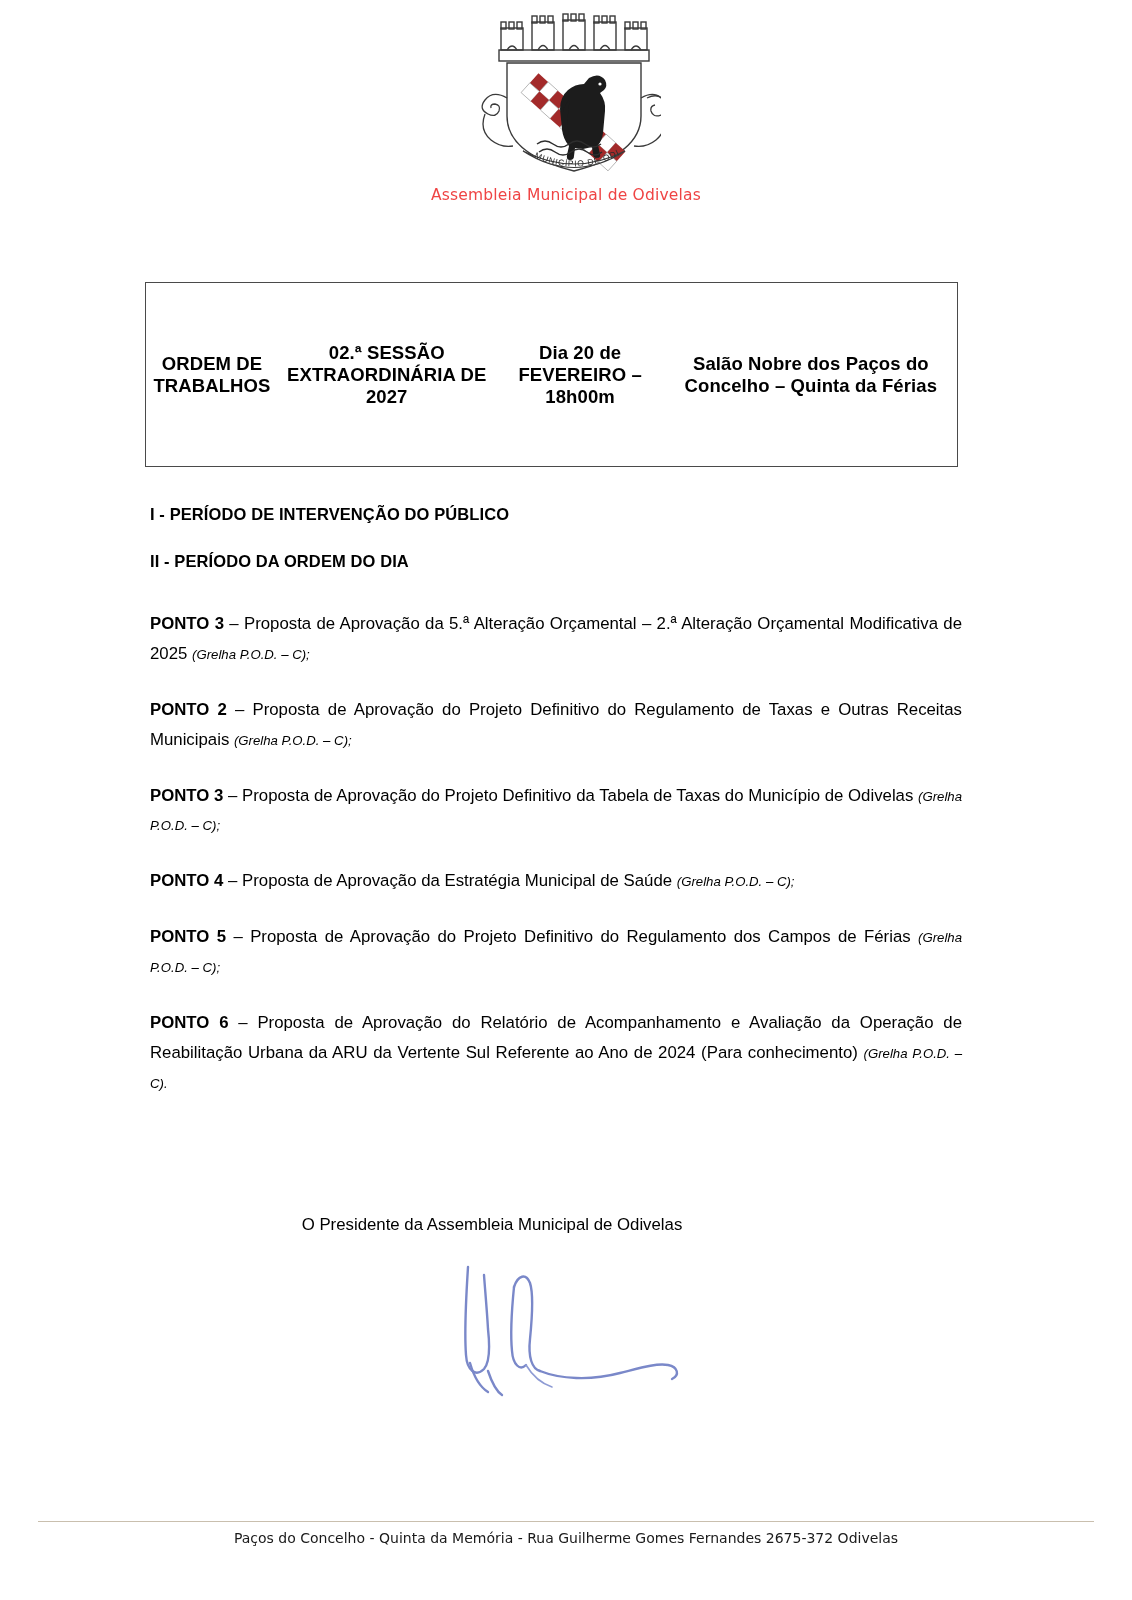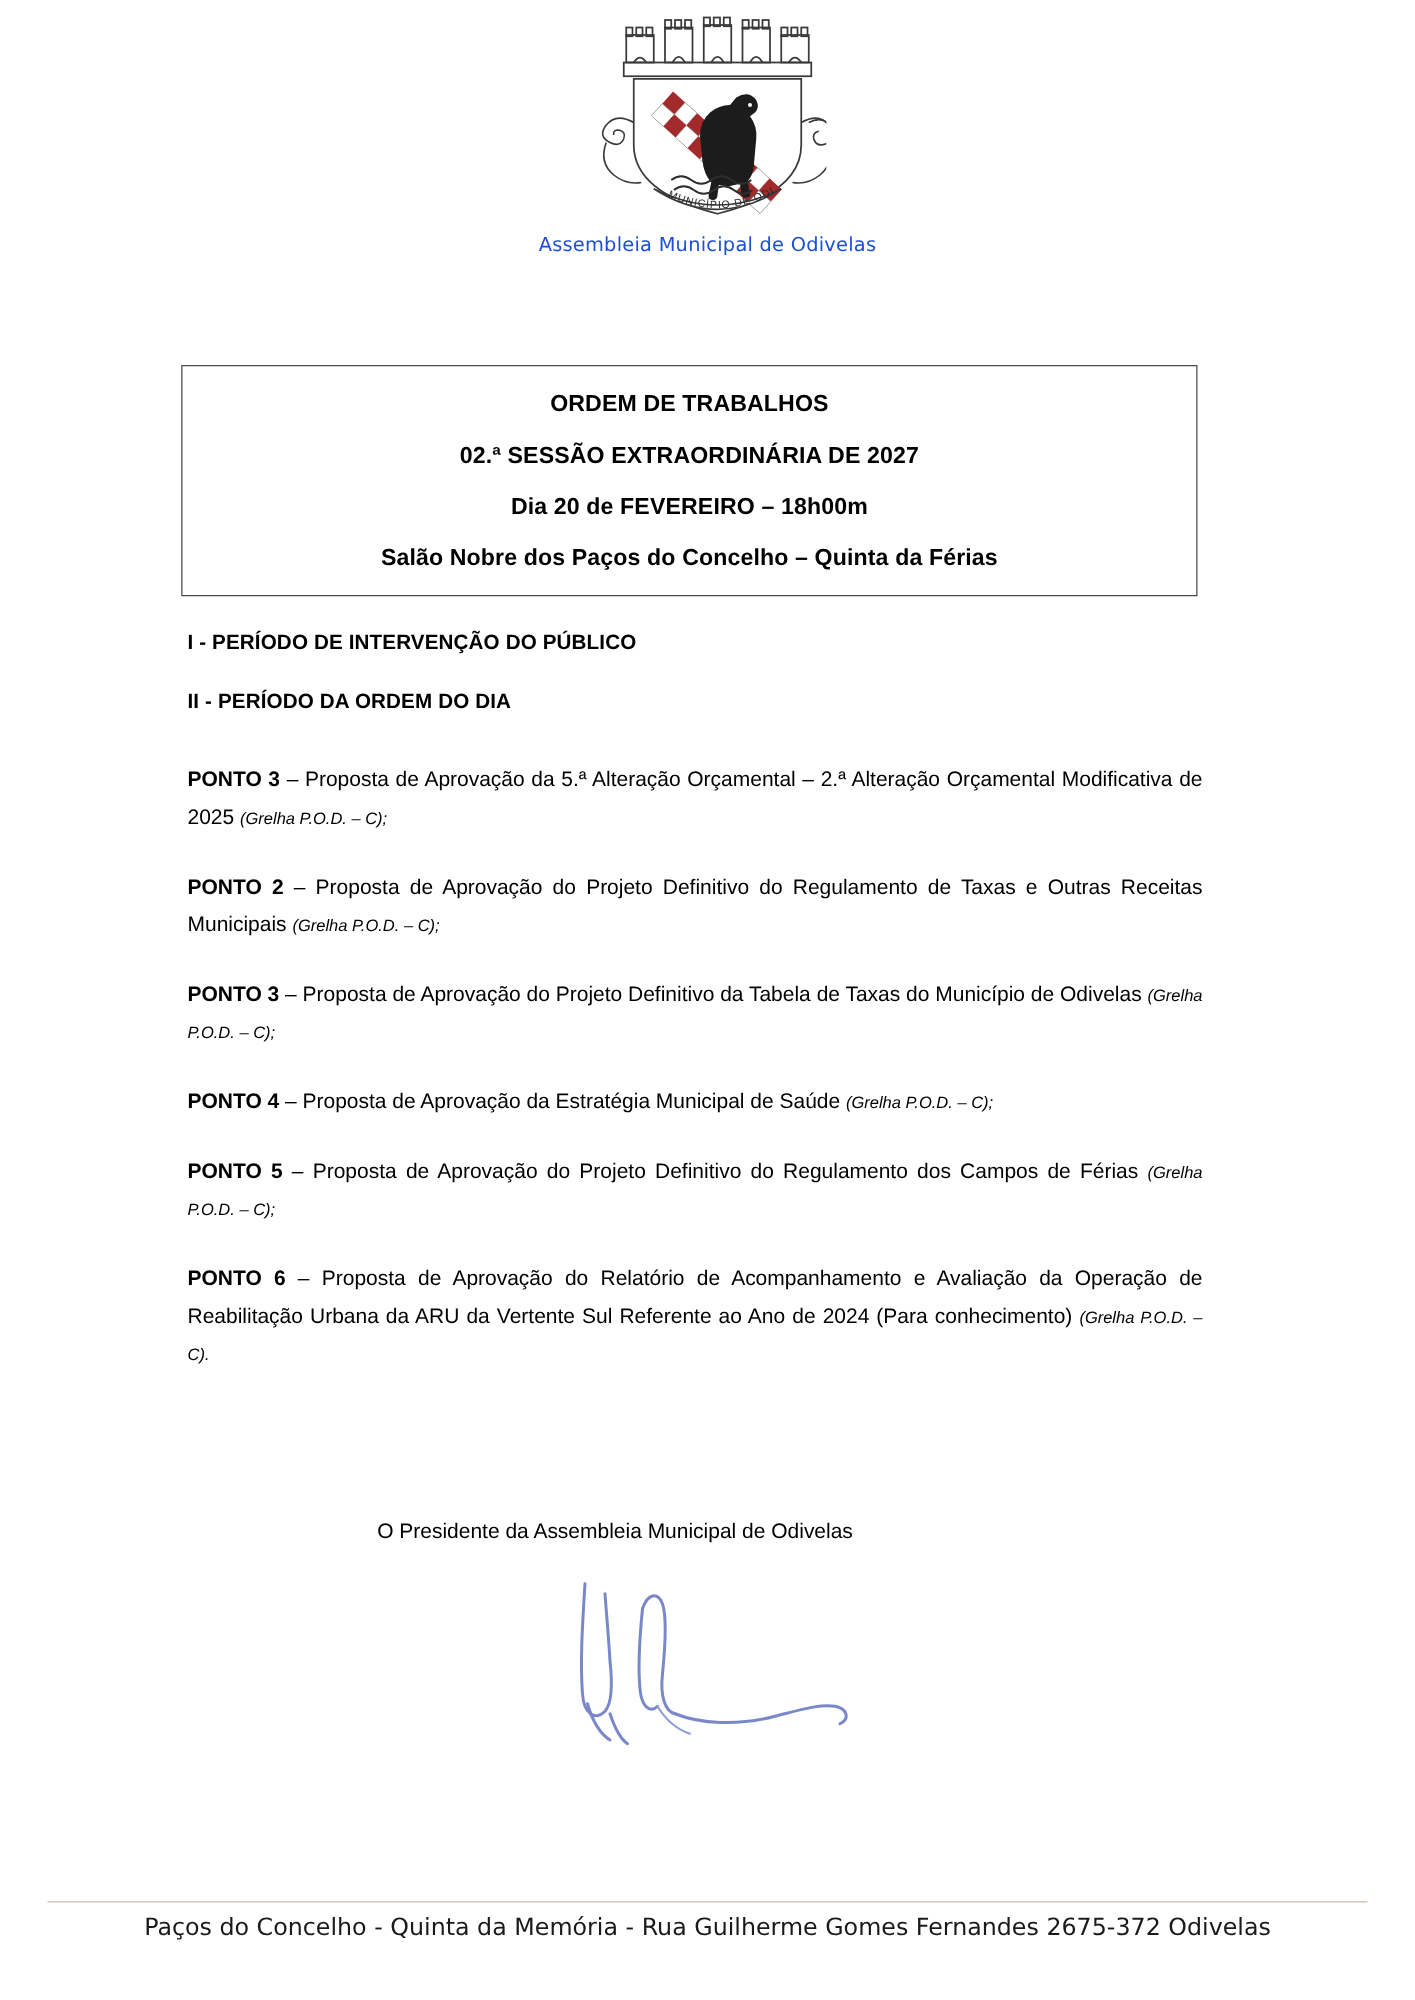--- a/index.html
+++ b/index.html
@@ -22,36 +22,34 @@
     top: 8px;
     left: 0;
     width: 1132px;
     text-align: center;
   }
   #crest-svg { display: inline-block; }
   #org-name {
     margin-top: 6px;
     font-size: 15.5px;
     letter-spacing: 0.2px;
-    color: #1d4ed8;
+    color: #ef4444;
     font-family: "DejaVu Sans", sans-serif;
   }
 
   
   #title-box {
     position: absolute;
     left: 145px;
-    top: 292px;
+    top: 282px;
     width: 813px;
     height: 185px;
     border: 1px solid #4a4a4a;
     box-sizing: border-box;
     display: flex;
-    flex-direction: column;
-    justify-content: center;
     align-items: center;
   }
   .title-line {
     font-weight: bold;
     font-size: 18.5px;
     letter-spacing: 0.1px;
     text-align: center;
     margin: 9.5px 0;
     color: #000;
   }
@@ -115,21 +113,21 @@
     height: 1px;
     background: #c9bfae;
   }
   #footer {
     position: absolute;
     left: 0;
     top: 1528px;
     width: 1132px;
     text-align: center;
     font-family: "DejaVu Sans", sans-serif;
-    font-size: 19px;
+    font-size: 14px;
     line-height: 1.55;
     color: #1a1a1a;
   }
 </style>
 </head>
 <body>
 
 <div id="crest-block">
 
   <svg id="crest-svg" width="190" height="168" viewBox="0 0 190 168">

